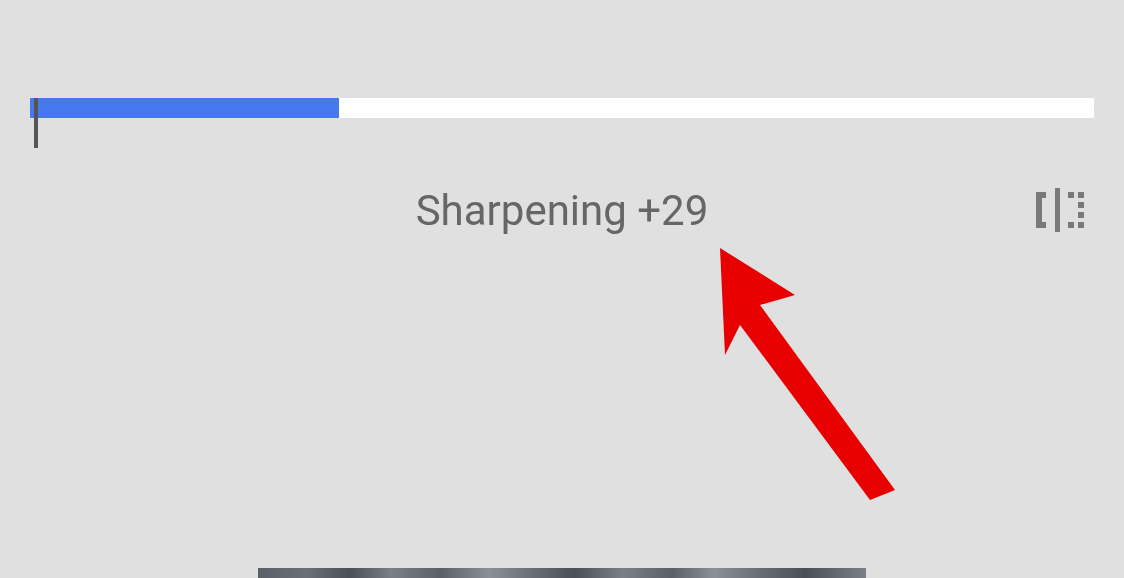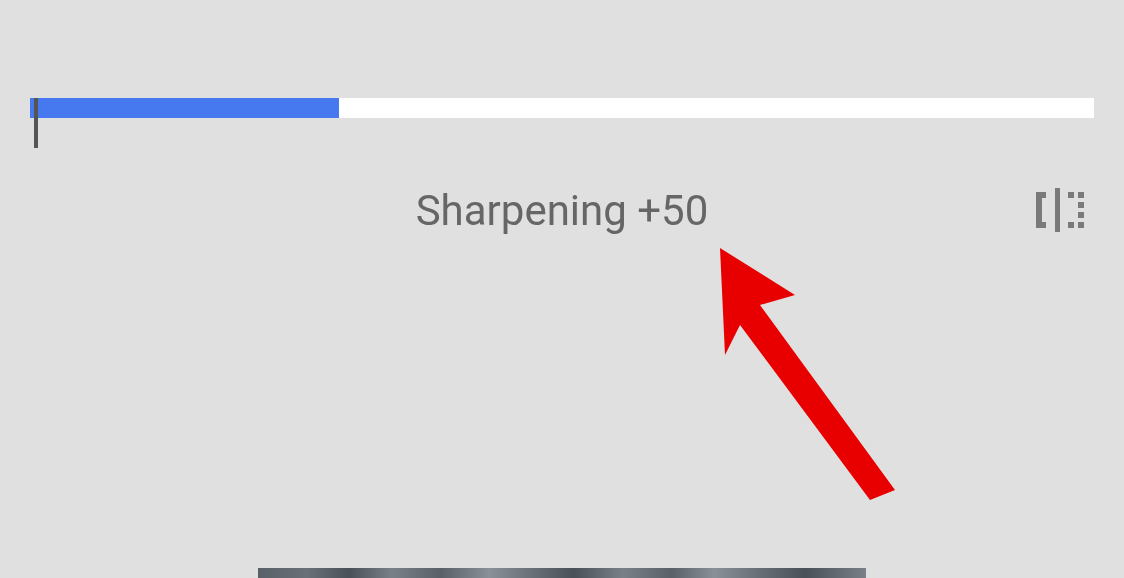--- a/index.html
+++ b/index.html
@@ -96,21 +96,21 @@
 <body>
 
 <div class="slider-container">
   <div class="slider-track">
     <div class="slider-fill" style="width: 29%;"></div>
   </div>
   <div class="slider-tick"></div>
 </div>
 
 <div class="label-row">
-  <div class="adjustment-label">Sharpening +50</div>
+  <div class="adjustment-label">Sharpening +29</div>
   <div class="compare-icon">
     <svg width="54" height="48" viewBox="0 0 54 48">
 
       <path d="M 6 6 L 6 42 L 16 42 L 16 36 L 12 36 L 12 12 L 16 12 L 16 6 Z" fill="#7a7a7a"></path>
 
       <rect x="25" y="2" width="5" height="44" fill="#7a7a7a"></rect>
 
       <rect x="38" y="6" width="6" height="6" fill="#7a7a7a"></rect>
       <rect x="48" y="6" width="6" height="6" fill="#7a7a7a"></rect>
       <rect x="48" y="16" width="6" height="6" fill="#7a7a7a"></rect>

